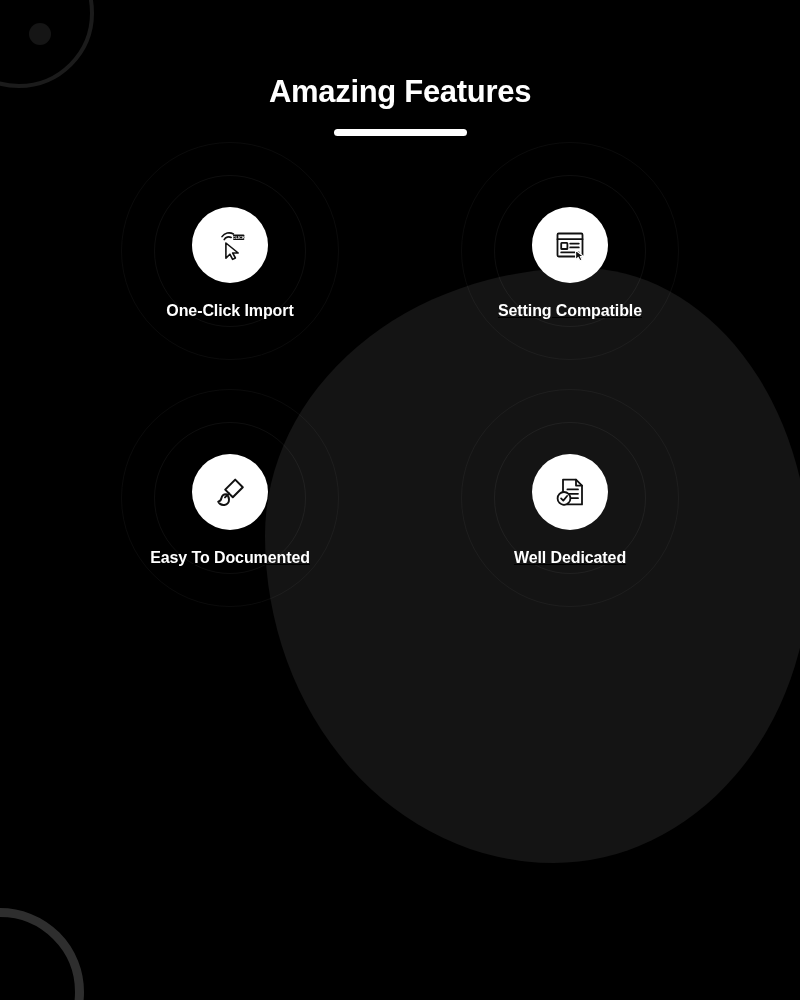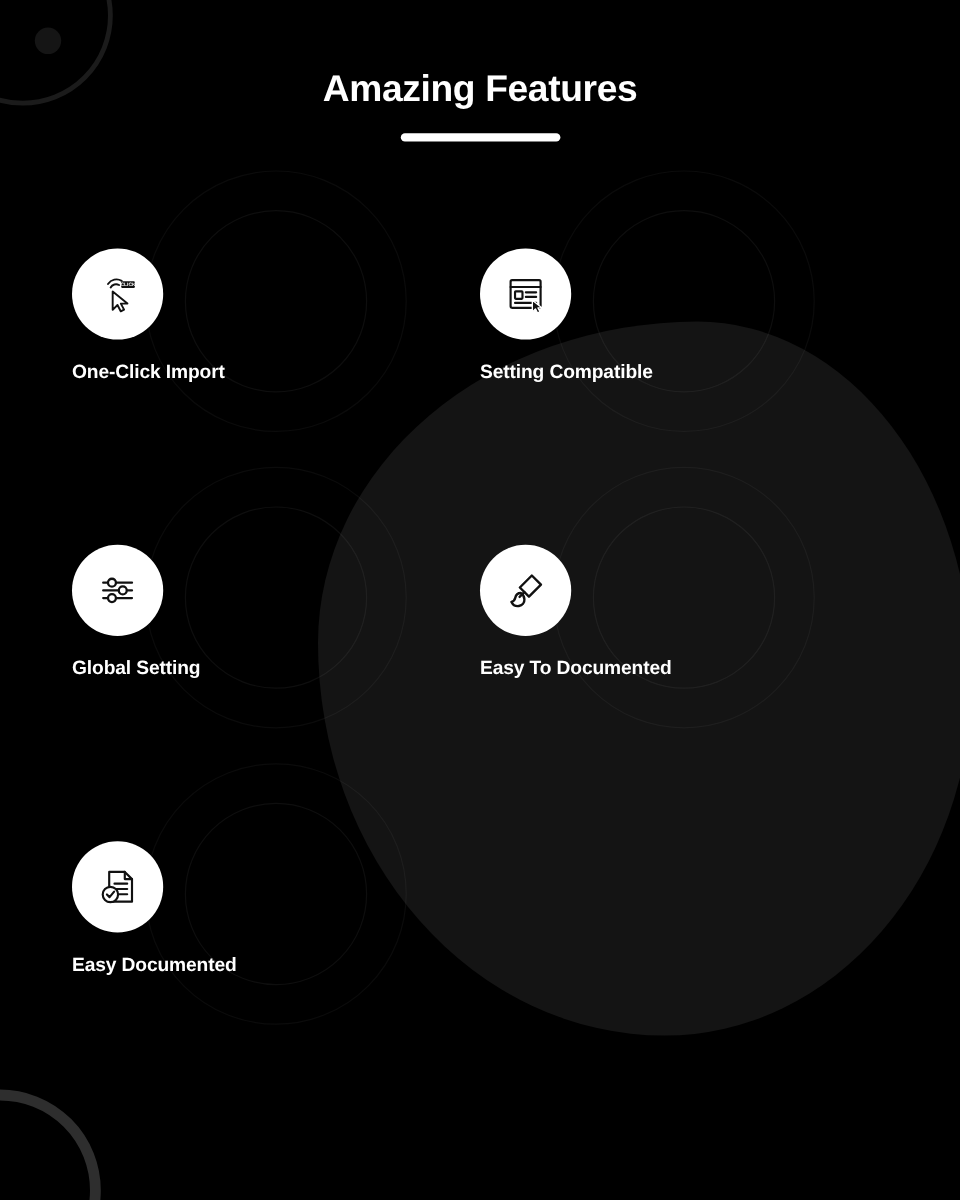--- a/index.html
+++ b/index.html
@@ -53,21 +53,21 @@
     position:absolute;
     left:-84px; top:908px;
     width:168px; height:168px;
     border-radius:50%;
     border:9px solid #2e2e2e;
   }
 
   
   .title-block {
     position:absolute;
-    left:0; top:56px;
+    left:0; top:74px;
     width:800px;
     text-align:center;
   }
   .page-title {
     font-size:31px;
     font-weight:bold;
     color:#ffffff;
     letter-spacing:-0.3px;
   }
   .title-underline {
@@ -84,23 +84,24 @@
     width:680px;
     display:grid;
     grid-template-columns:1fr 1fr;
     grid-auto-rows:247px;
   }
 
   .feature {
     position:relative;
     display:flex;
     flex-direction:column;
-    align-items:flex-start;
+    align-items:center;
     justify-content:flex-start;
     padding-top:47px;
+    text-decoration:underline;
   }
 
   .ring-outer, .ring-inner {
     position:absolute;
     top:50%; left:50%;
     transform:translate(-50%,-50%);
     border-radius:50%;
     pointer-events:none;
   }
   .ring-outer {
@@ -179,35 +180,20 @@
           <rect x="6.5" y="7.5" width="25" height="23" rx="1.2"></rect>
           <path d="M6.5 13.2 H31.5"></path>
           <rect x="10.2" y="16.8" width="6.2" height="6.2" rx="0.6"></rect>
           <path d="M19.2 17.6 H27.8 M19.2 21.4 H27.8 M10.2 26.4 H27.8"></path>
           <path d="M24.6 24.2 L24.6 34.0 L27.2 31.4 L29.0 34.8 L31.0 33.8 L29.3 30.6 L32.8 30.6 Z" fill="#111111" stroke="#ffffff" stroke-width="1.1"></path>
         </svg>
       </div>
       <div class="feature-label">Setting Compatible</div>
     </div>
 
-    <div class="feature">
-      <div class="ring-outer"></div>
-      <div class="ring-inner"></div>
-      <div class="icon-circle">
-        <svg width="38" height="38" viewBox="0 0 38 38" fill="none" stroke="#111111" stroke-width="1.9" stroke-linecap="round">
-          <path d="M7.0 12.6 H11.0 M17.6 12.6 H31.0"></path>
-          <circle cx="14.3" cy="12.6" r="3.3" fill="#ffffff"></circle>
-          <path d="M7.0 19.0 H20.0 M26.6 19.0 H31.0"></path>
-          <circle cx="23.3" cy="19.0" r="3.3" fill="#ffffff"></circle>
-          <path d="M7.0 25.4 H11.0 M17.6 25.4 H31.0"></path>
-          <circle cx="14.3" cy="25.4" r="3.3" fill="#ffffff"></circle>
-        </svg>
-      </div>
-      <div class="feature-label">Global Setting</div>
-    </div>
 
     <div class="feature">
       <div class="ring-outer"></div>
       <div class="ring-inner"></div>
       <div class="icon-circle">
         <svg width="38" height="38" viewBox="0 0 38 38" fill="none" stroke="#111111" stroke-width="2.0" stroke-linecap="round" stroke-linejoin="round">
           <path d="M24.2 6.6 L31.8 14.2 L21.8 24.2 L14.2 16.6 Z"></path>
           <path d="M18.0 20.4 L14.0 24.4"></path>
           <path d="M15.0 21.2 C12.2 21.2 10.8 23.2 10.4 25.2 C10.0 27.2 8.8 28.2 7.2 28.6
                    C8.4 31.0 10.8 32.4 13.4 32.0 C16.2 31.6 18.2 29.2 18.0 26.4
@@ -223,17 +209,17 @@
       <div class="ring-inner"></div>
       <div class="icon-circle">
         <svg width="38" height="38" viewBox="0 0 38 38" fill="none" stroke="#111111" stroke-width="1.8" stroke-linecap="round" stroke-linejoin="round">
           <path d="M12.0 6.6 H25.0 L31.0 12.6 V31.4 H12.0 Z"></path>
           <path d="M25.0 6.6 V12.6 H31.0"></path>
           <path d="M16.4 16.4 H27.0 M16.4 20.8 H27.0 M18.8 25.2 H27.0"></path>
           <circle cx="13.0" cy="25.4" r="6.4" fill="#ffffff"></circle>
           <path d="M10.1 25.4 L12.3 27.6 L16.1 23.0"></path>
         </svg>
       </div>
-      <div class="feature-label">Easy Documented</div>
+      <div class="feature-label">Well Dedicated</div>
     </div>
 
   </div>
 </div>
 
 </body></html>

